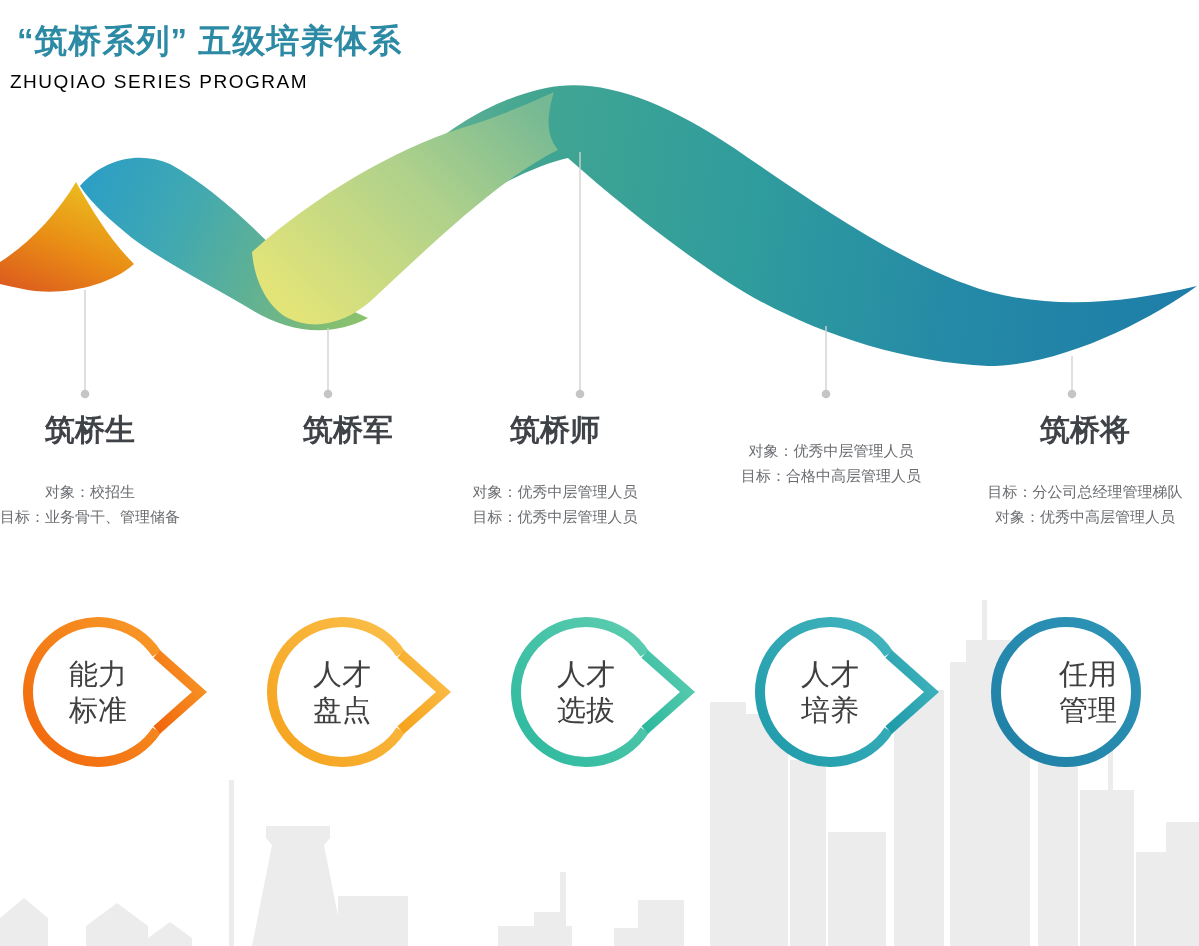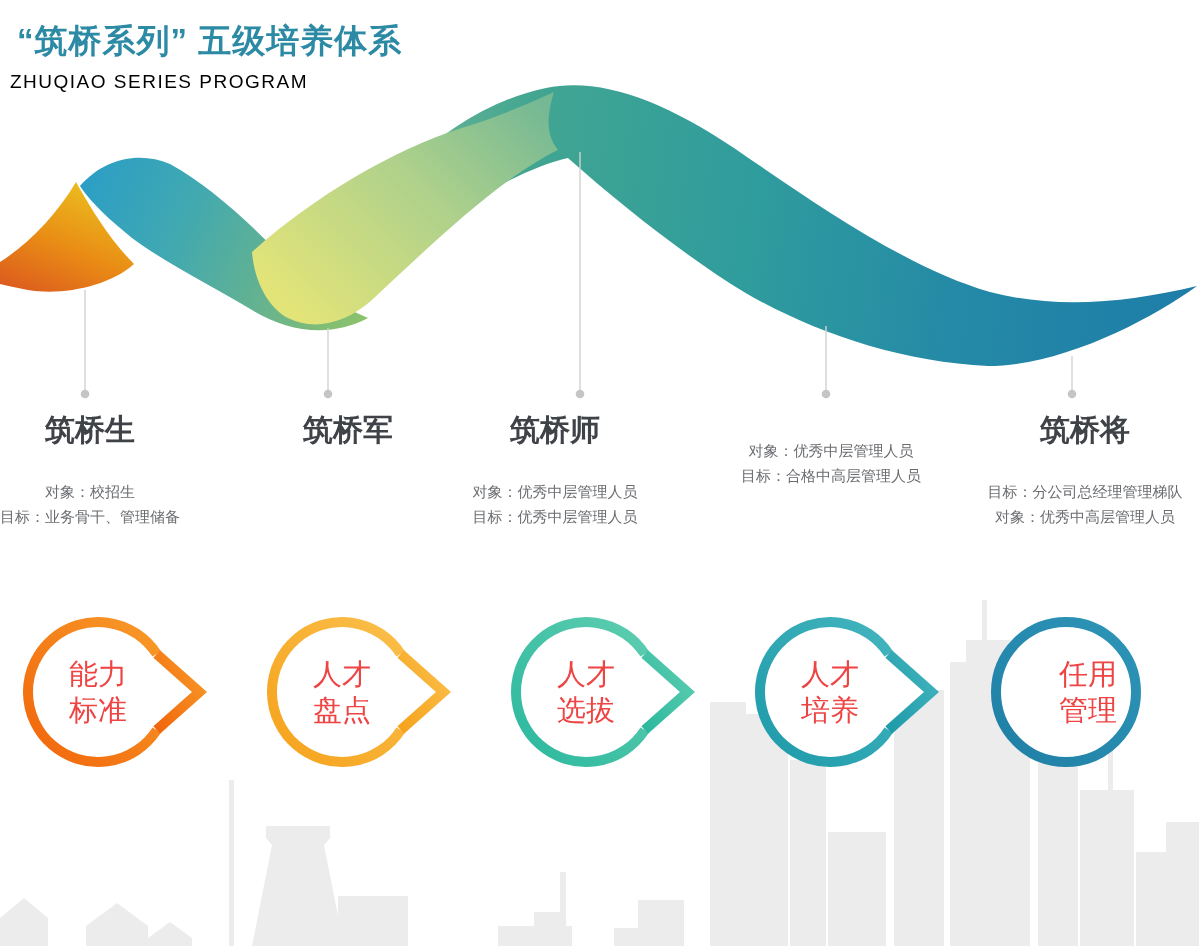--- a/index.html
+++ b/index.html
@@ -10,21 +10,21 @@
   .layer-svg{position:absolute;left:0;top:0;z-index:0;}
   .header{position:absolute;left:10px;top:12px;z-index:3;}
   .header h1{margin:7px;font-size:33px;font-weight:bold;color:#2C8AA5;letter-spacing:1px;}
   .header .subtitle{font-size:19px;color:#000000;letter-spacing:1.5px;margin-top:4px;}
   .stage{position:absolute;top:410px;transform:translateX(-50%);text-align:center;z-index:2;}
   .stage-name{font-size:30px;font-weight:bold;color:#3F4247;white-space:nowrap;}
   .stage-details{margin-top:28px;font-size:15px;color:#6A6C70;line-height:25px;white-space:nowrap;}
   .bubble-svg{position:absolute;top:607px;z-index:1;}
   .bubble-label{
     position:absolute;top:692px;transform:translate(-50%,-50%);text-align:center;
-    font-size:29px;line-height:36px;font-weight:500;color:#ef4444;z-index:3;white-space:nowrap;
+    font-size:29px;line-height:36px;font-weight:500;color:#404040;z-index:3;white-space:nowrap;
   }
 </style>
 </head>
 <body>
 
 <svg class="layer-svg" width="1199" height="946" viewBox="0 0 1199 946">
   <defs>
     <linearGradient id="gradMain" gradientUnits="userSpaceOnUse" x1="300" y1="180" x2="1197" y2="300">
       <stop offset="0" stop-color="#A8CE9C"></stop>
       <stop offset="0.1" stop-color="#6CB594"></stop>

